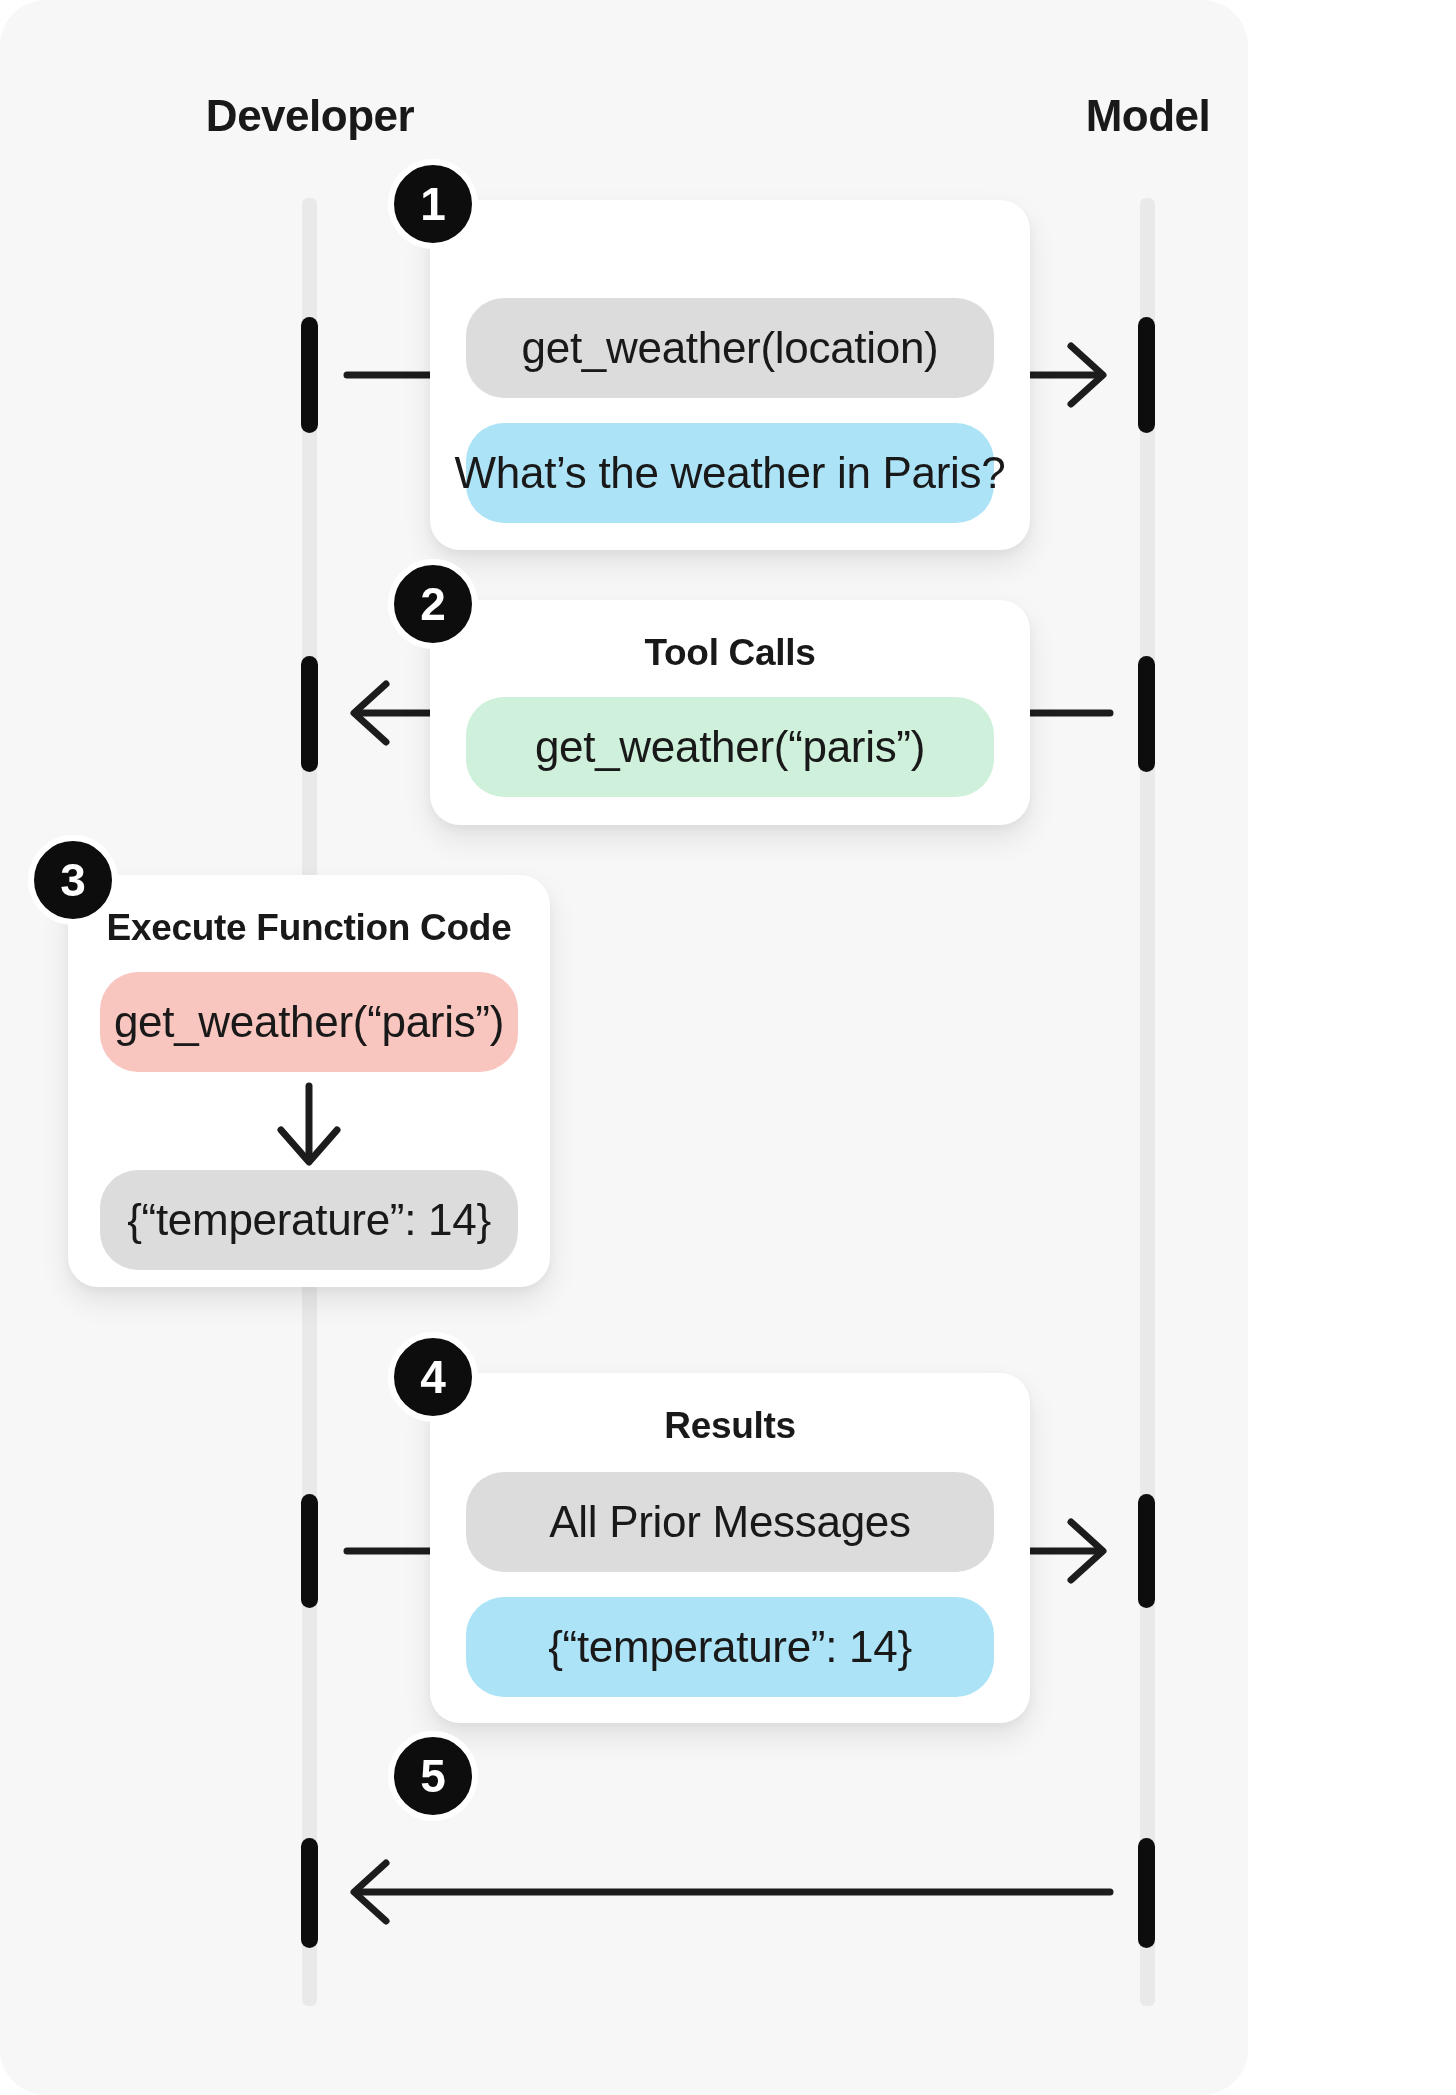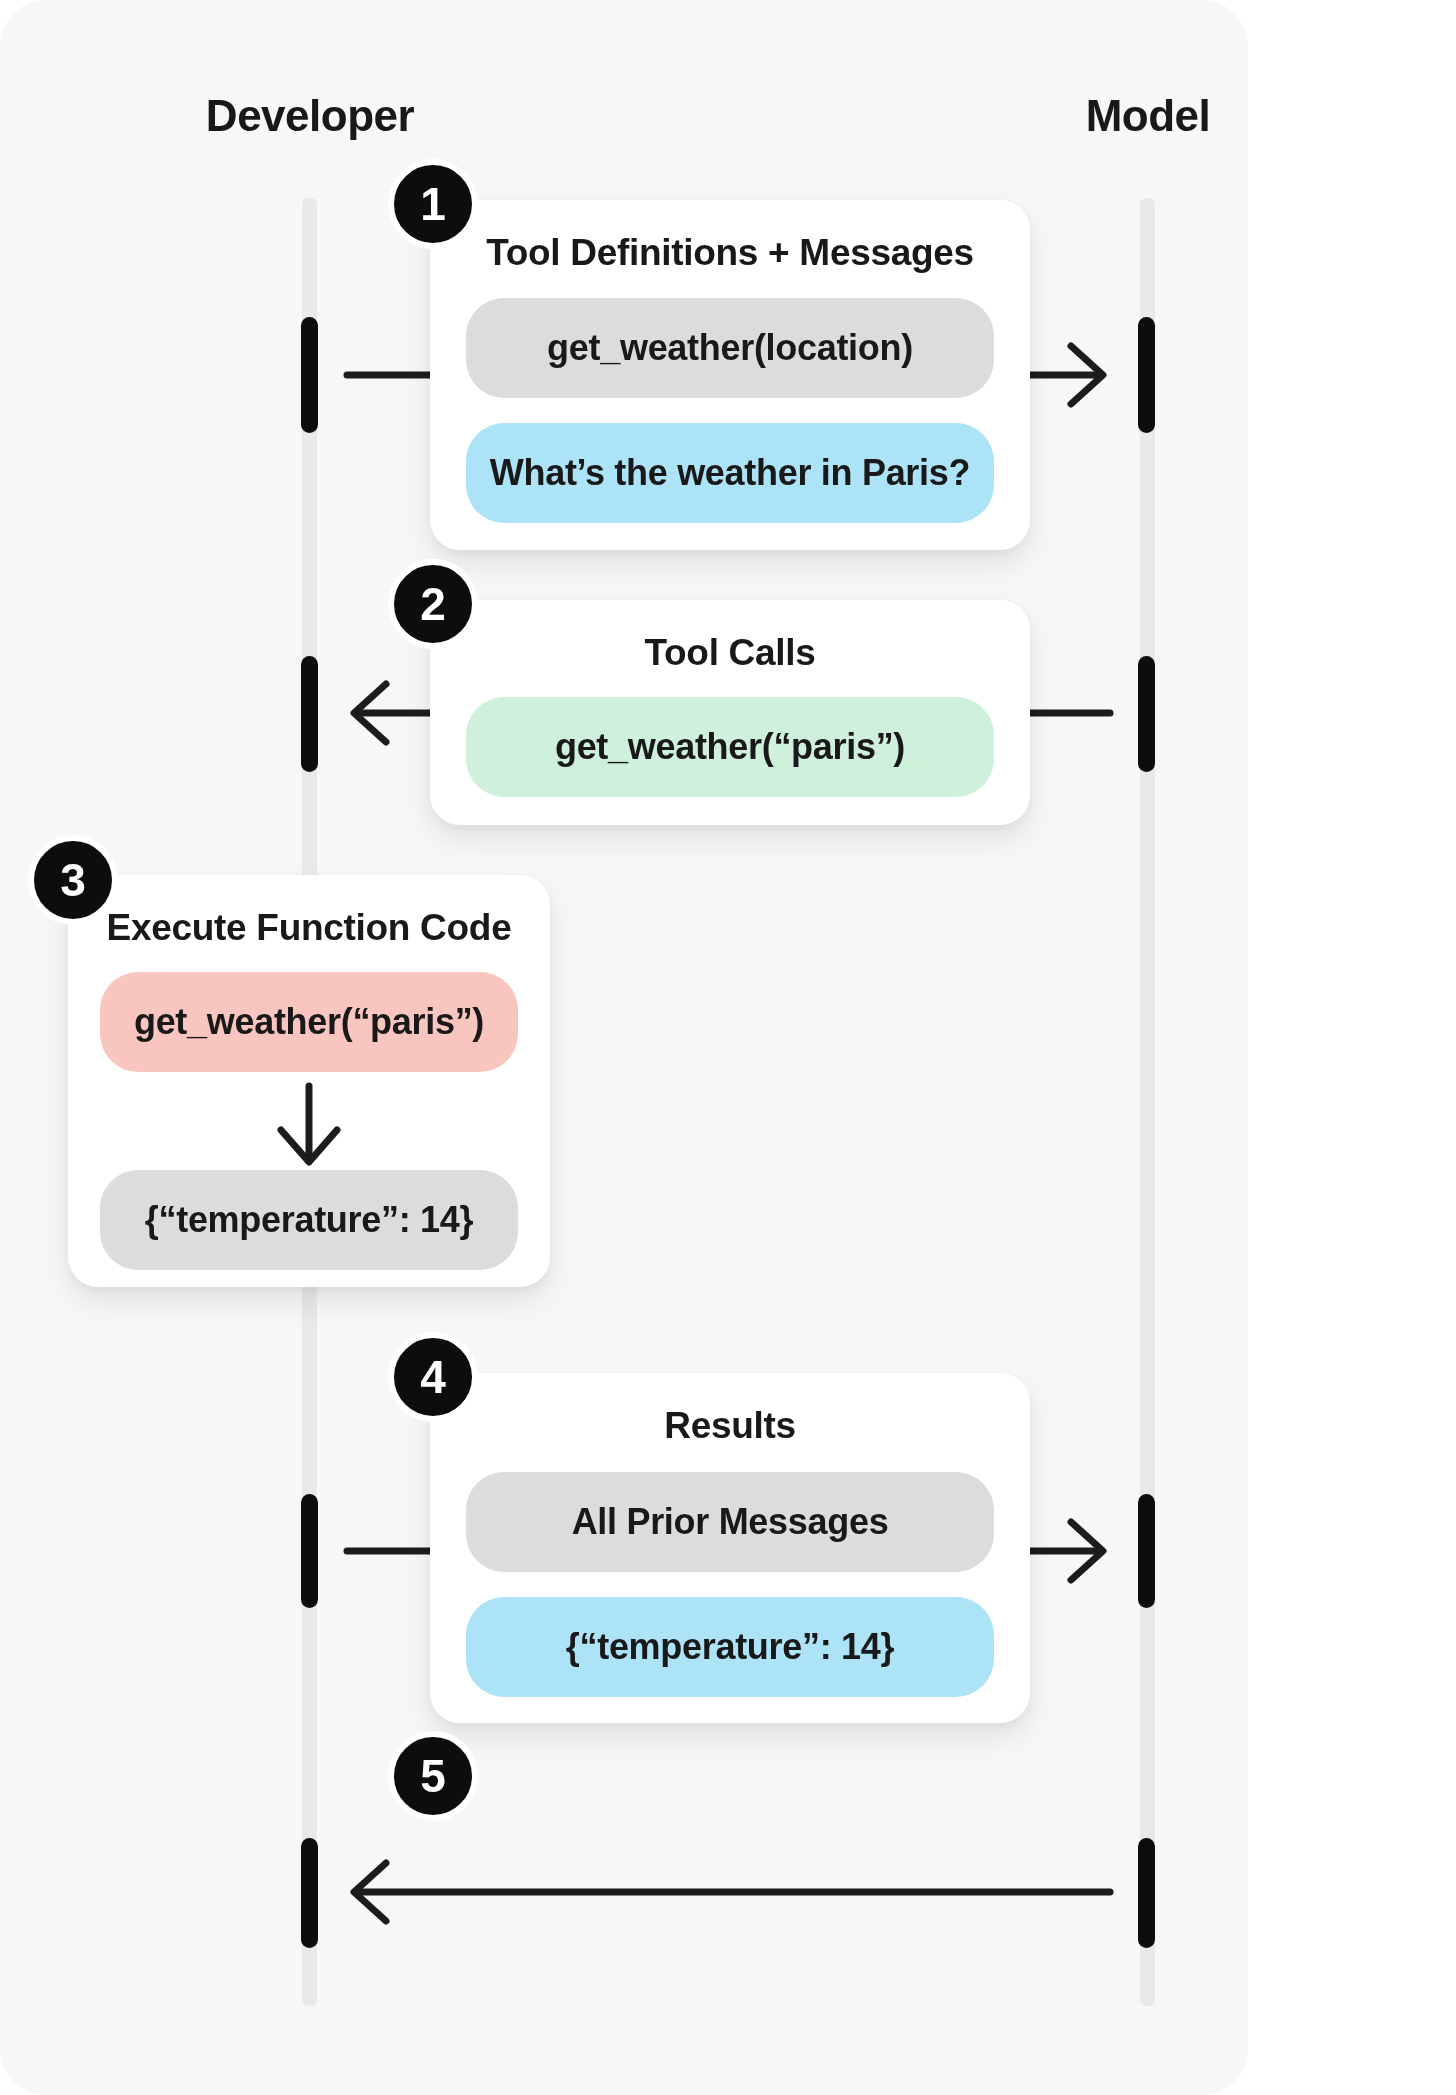--- a/index.html
+++ b/index.html
@@ -53,21 +53,21 @@
   }
   .card-title{
     position:absolute;top:30px;left:0;right:0;height:46px;
     font-size:37px;font-weight:700;line-height:46px;
     text-align:center;letter-spacing:-0.3px;
   }
   .pill{
     position:absolute;left:36px;right:36px;height:100px;
     border-radius:38px;
     display:flex;align-items:center;justify-content:center;
-    font-size:36px;font-weight:700;letter-spacing:-0.3px;
+    font-size:44px;font-weight:400;letter-spacing:-0.3px;
     white-space:nowrap;
   }
   .card-exec .pill{left:32px;right:32px;}
   .pill-gray{background:var(--pill-gray);}
   .pill-blue{background:var(--pill-blue);}
   .pill-green{background:var(--pill-green);}
   .pill-red{background:var(--pill-red);}
   .badge{
     position:absolute;width:90px;height:90px;
     background:var(--badge-bg);
@@ -107,21 +107,20 @@
   <div class="activation" style="left:301px;top:317px;height:116px;"></div>
   <div class="activation" style="left:1138px;top:317px;height:116px;"></div>
   <div class="activation" style="left:301px;top:656px;height:116px;"></div>
   <div class="activation" style="left:1138px;top:656px;height:116px;"></div>
   <div class="activation" style="left:301px;top:1494px;height:114px;"></div>
   <div class="activation" style="left:1138px;top:1494px;height:114px;"></div>
   <div class="activation" style="left:301px;top:1838px;height:110px;"></div>
   <div class="activation" style="left:1138px;top:1838px;height:110px;"></div>
 
   <div class="card" style="left:430px;top:200px;width:600px;height:350px;">
-    <div class="card-title">Tool Definitions + Messages</div>
     <div class="pill pill-gray" style="top:98px;">get_weather(location)</div>
     <div class="pill pill-blue" style="top:223px;text-align:right;">What’s the weather in Paris?</div>
   </div>
 
   <div class="card" style="left:430px;top:600px;width:600px;height:225px;">
     <div class="card-title">Tool Calls</div>
     <div class="pill pill-green" style="top:97px;">get_weather(“paris”)</div>
   </div>
 
   <div class="card card-exec" style="left:68px;top:875px;width:482px;height:412px;padding-left:45px;">

